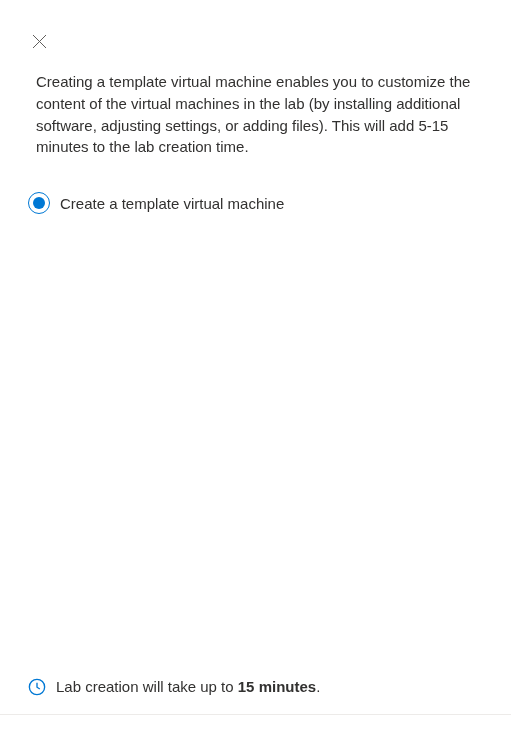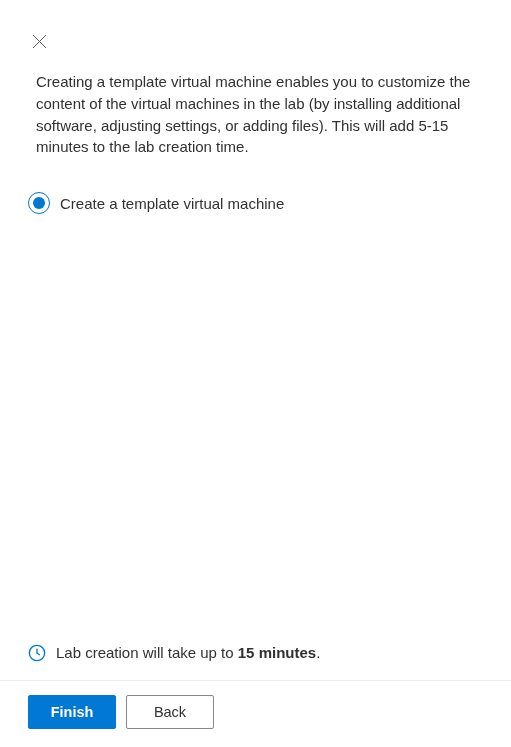--- a/index.html
+++ b/index.html
@@ -139,17 +139,13 @@
   <svg class="clock-icon" viewBox="0 0 16 16" fill="none" stroke="currentColor" stroke-width="1.2">
     <circle cx="8" cy="8" r="6.8"></circle>
     <path d="M8 4.2 V8.2 L10.5 9.8"></path>
   </svg>
   <span>
     <span>Lab creation will take up to </span><span class="bold">15 minutes</span><span>.</span>
   </span>
 </div>
 
 <div class="footer">
-  <div class="btns">
-    <button class="btn btn-primary">Finish</button>
-    <button class="btn btn-secondary">Back</button>
-  </div>
 </div>
 
 </body></html>

